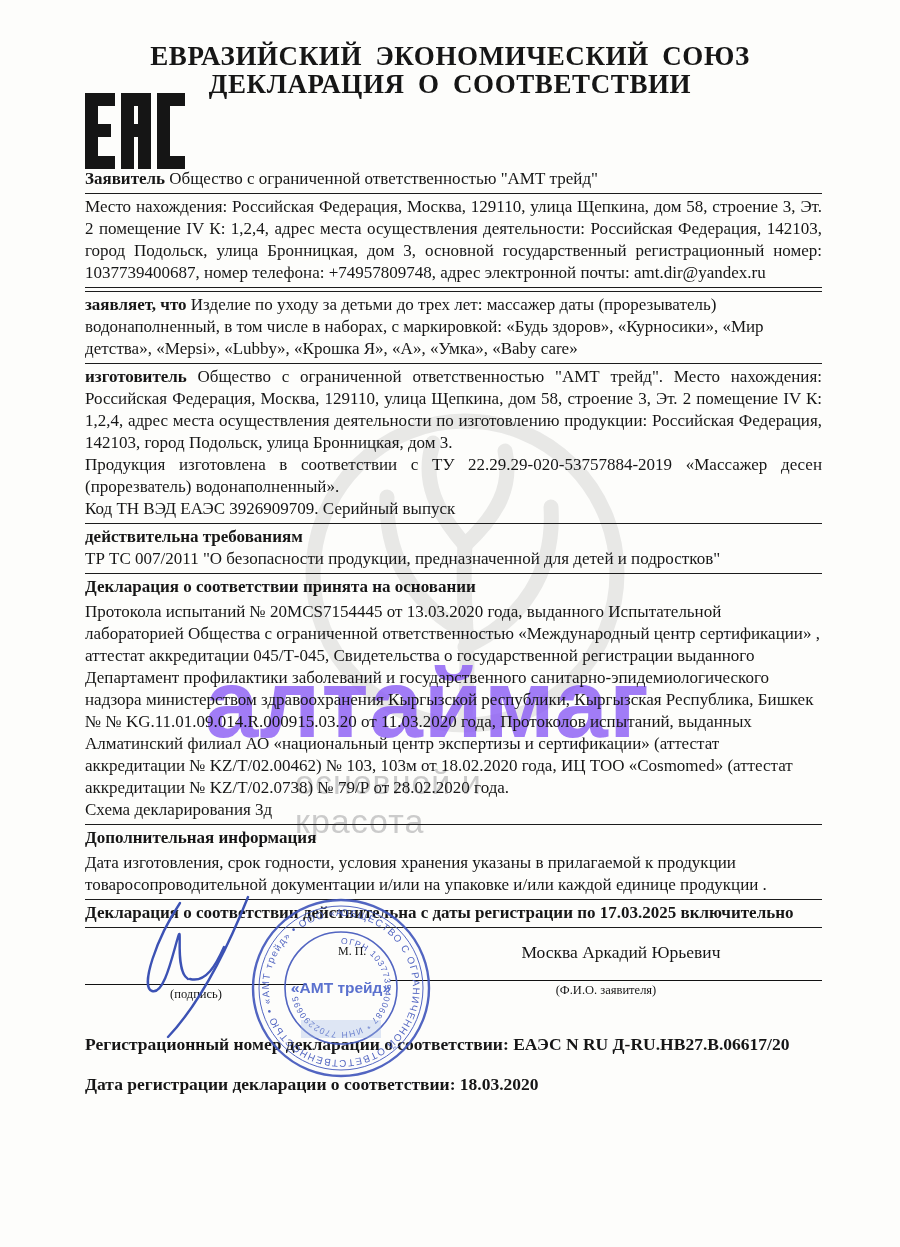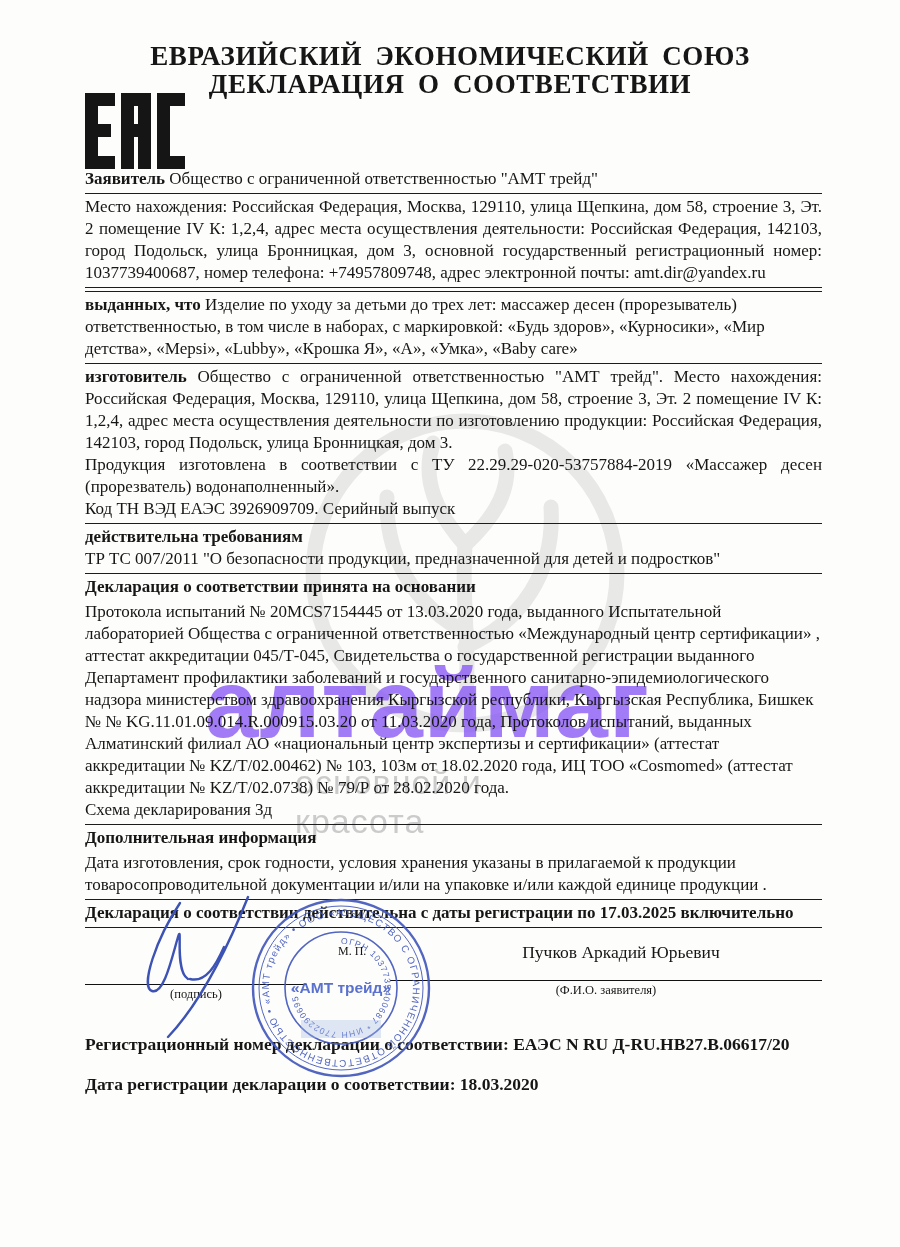--- a/index.html
+++ b/index.html
@@ -72,21 +72,21 @@
 
   <div class="abs doc">
     <p><span class="b">Заявитель</span> <span>Общество с ограниченной ответственностью "АМТ трейд"</span></p>
     <div class="rule"></div>
 
     <p class="just">Место нахождения: Российская Федерация, Москва, 129110, улица Щепкина, дом 58, строение 3, Эт. 2 помещение IV К: 1,2,4, адрес места осуществления деятельности: Российская Федерация, 142103, город Подольск, улица Бронницкая, дом 3, основной государственный регистрационный номер: 1037739400687, номер телефона: +74957809748, адрес электронной почты: amt.dir@yandex.ru</p>
     <div class="rule"></div>
 
     <div class="rule"></div>
 
-    <p><span class="b">выданных, что</span> <span>Изделие по уходу за детьми до трех лет: массажер десен (прорезыватель) ответственностью, в том числе в наборах,  с маркировкой: «Будь здоров», «Курносики», «Мир детства», «Mepsi», «Lubby», «Крошка Я», «А», «Умка», «Baby care»</span></p>
+    <p><span class="b">заявляет, что</span> <span>Изделие по уходу за детьми до трех лет: массажер даты (прорезыватель) водонаполненный, в том числе в наборах,  с маркировкой: «Будь здоров», «Курносики», «Мир детства», «Mepsi», «Lubby», «Крошка Я», «А», «Умка», «Baby care»</span></p>
     <div class="rule"></div>
 
     <p class="just"><span class="b">изготовитель</span> <span>Общество с ограниченной ответственностью "АМТ трейд". Место нахождения: Российская Федерация, Москва, 129110, улица Щепкина, дом 58, строение 3, Эт. 2 помещение IV К: 1,2,4, адрес места осуществления деятельности по изготовлению продукции: Российская Федерация, 142103, город Подольск, улица Бронницкая, дом 3.</span></p>
 
     <p class="just">Продукция изготовлена в соответствии с ТУ 22.29.29-020-53757884-2019  «Массажер десен (прорезватель) водонаполненный».</p>
     <p>Код ТН ВЭД ЕАЭС 3926909709. Серийный выпуск</p>
     <div class="rule"></div>
 
     <p class="hdr">действительна требованиям</p>
     <p>ТР ТС 007/2011 "О безопасности продукции, предназначенной для детей и подростков"</p>
@@ -131,20 +131,20 @@
       <path d="M70 84 C86 88 96 70 104 52"></path>
       <path d="M128 2 C112 42 84 104 48 142"></path>
     </g>
   </svg>
 
   <div class="abs mp">М. П.</div>
 
   <div class="abs sig-line"></div>
   <div class="abs sig-cap">(подпись)</div>
 
-  <div class="abs fio">Пучков Аркадий Юрьевич</div>
+  <div class="abs fio">Москва Аркадий Юрьевич</div>
   <div class="abs fio-line"></div>
   <div class="abs fio-cap">(Ф.И.О. заявителя)</div>
 
   <div class="abs regnum">Регистрационный номер декларации о соответствии: ЕАЭС N RU Д-RU.НВ27.В.06617/20</div>
   <div class="abs regdate">Дата регистрации декларации о соответствии: 18.03.2020</div>
 
 </div>
 
 </body></html>

